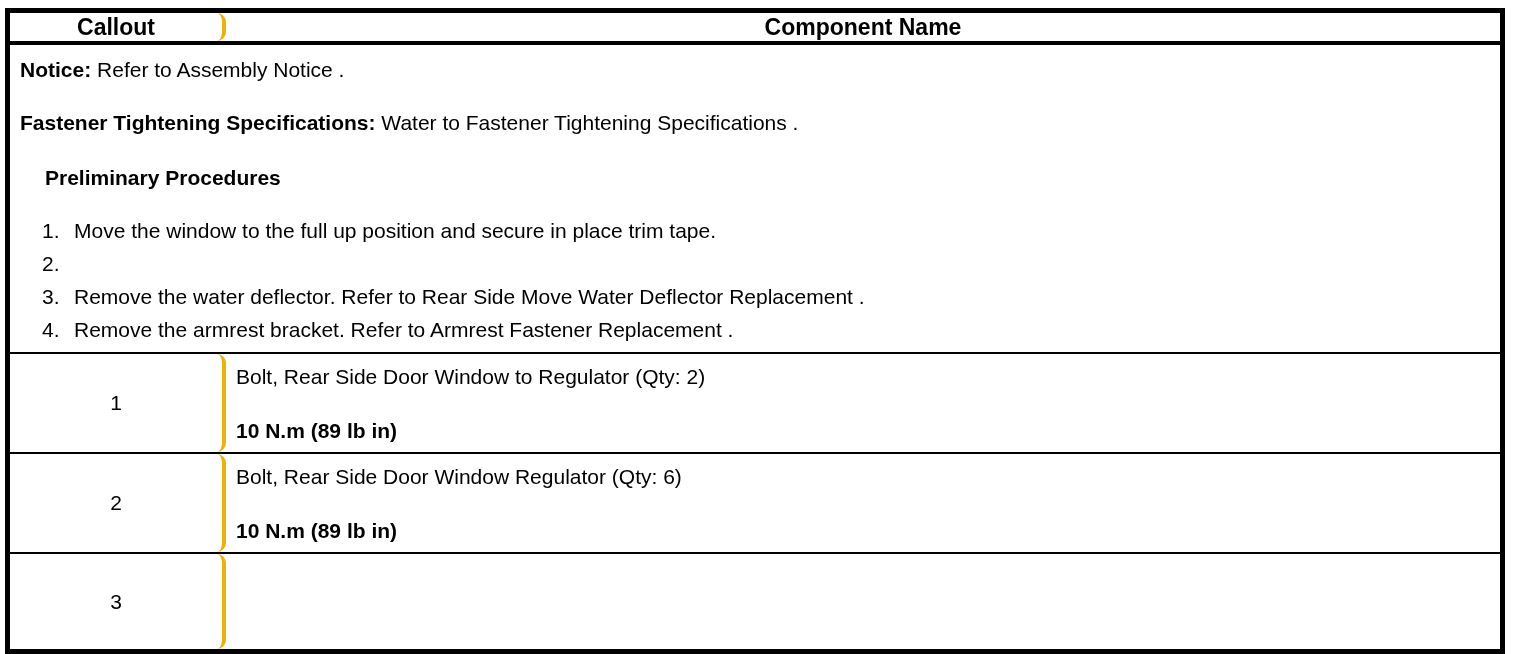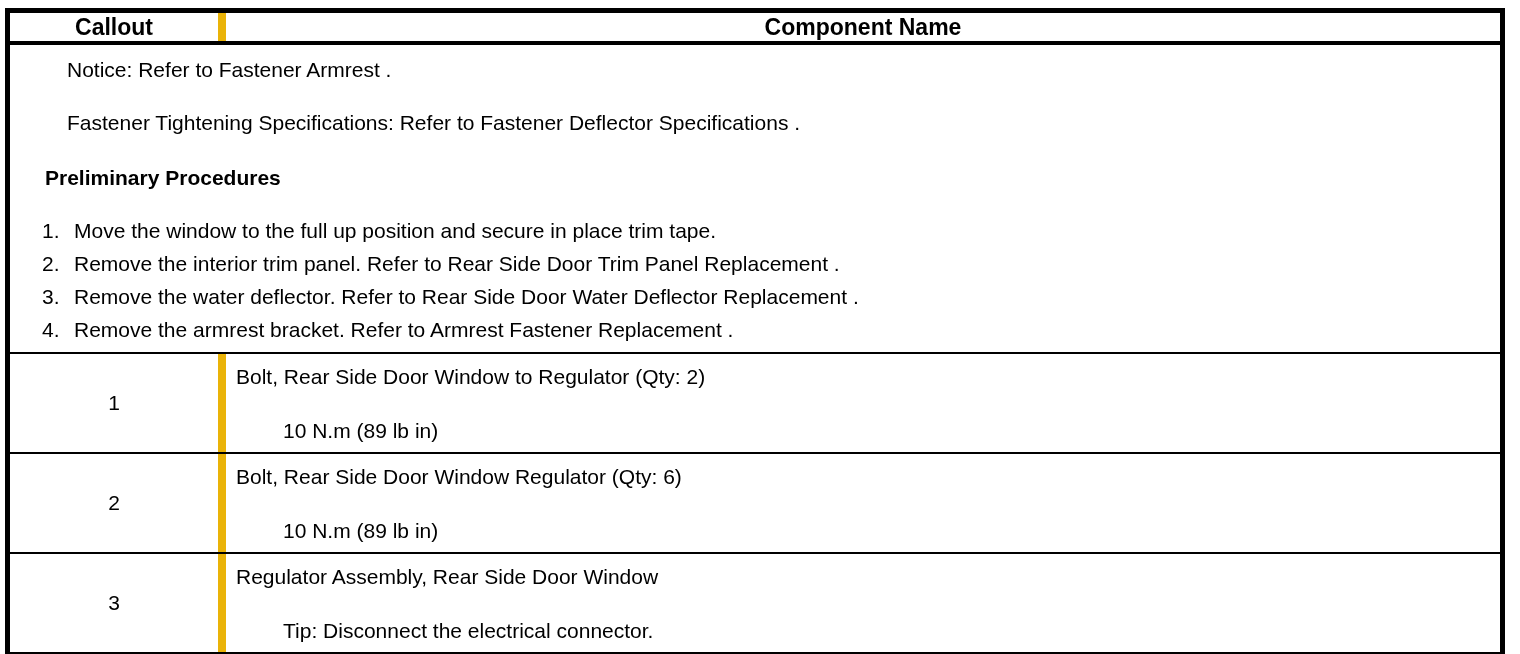--- a/index.html
+++ b/index.html
@@ -32,21 +32,22 @@
   .header-cell {
     display: flex;
     align-items: center;
     justify-content: center;
     font-weight: bold;
     font-size: 23px;
   }
   .col-left {
     width: 216px;
     flex: 0 0 216px;
-    border-right: 8px solid #eab308;
+    border-right: 4px solid #eab308;
+    border-radius: 9px;
   }
   .col-right { flex: 1 1 auto; }
   
   .intro-cell {
     min-height: 300px;
     padding: 8px 10px 6px 10px;
   }
   .p-notice { margin: 4px 0 0 0; }
   .p-fts    { margin: 27px 0 0 0; }
   .p-prelim { margin: 29px 0 0 25px; font-weight: bold; }
@@ -68,51 +69,50 @@
     display: flex;
     align-items: center;
     justify-content: center;
   }
   .name-cell {
     flex: 1 1 auto;
     padding: 10px 8px 8px 10px;
   }
   .comp-line { margin: 0; }
   .spec-line { margin: 28px 0 0 0; }
-  .bold { font-weight: normal; margin-left: 47px; }
+  .bold { font-weight: bold; }
 </style>
 </head>
 <body>
 
 <div class="doc-table">
 
   <div class="header-row">
     <div class="header-cell col-left">Callout</div>
     <div class="header-cell col-right">Component Name</div>
   </div>
 
   <div class="intro-cell">
-    <p class="p-notice"><span class="bold">Notice:</span> <span>Refer to Fastener Armrest .</span></p>
+    <p class="p-notice"><span class="bold">Notice:</span> <span>Refer to Assembly Notice .</span></p>
 
-    <p class="p-fts"><span class="bold">Fastener Tightening Specifications:</span> <span>Refer to Fastener Deflector Specifications .</span></p>
+    <p class="p-fts"><span class="bold">Fastener Tightening Specifications:</span> <span>Water to Fastener Tightening Specifications .</span></p>
 
     <p class="p-prelim">Preliminary Procedures</p>
 
     <ol class="steps">
       <li>
         <span class="step-num">1.</span>
         <span>Move the window to the full up position and secure in place trim tape.</span>
       </li>
       <li>
         <span class="step-num">2.</span>
-        <span>Remove the interior trim panel. Refer to Rear Side Door Trim Panel Replacement .</span>
       </li>
       <li>
         <span class="step-num">3.</span>
-        <span>Remove the water deflector. Refer to Rear Side Door Water Deflector Replacement .</span>
+        <span>Remove the water deflector. Refer to Rear Side Move Water Deflector Replacement .</span>
       </li>
       <li>
         <span class="step-num">4.</span>
         <span>Remove the armrest bracket. Refer to Armrest Fastener Replacement .</span>
       </li>
     </ol>
   </div>
 
   <div class="callout-row">
     <div class="callout-cell col-left">1</div>
@@ -125,19 +125,15 @@
   <div class="callout-row">
     <div class="callout-cell col-left">2</div>
     <div class="name-cell">
       <p class="comp-line">Bolt, Rear Side Door Window Regulator (Qty: 6)</p>
       <p class="spec-line bold">10 N.m (89 lb in)</p>
     </div>
   </div>
 
   <div class="callout-row">
     <div class="callout-cell col-left">3</div>
-    <div class="name-cell">
-      <p class="comp-line">Regulator Assembly, Rear Side Door Window</p>
-      <p class="spec-line"><span class="bold">Tip:</span> <span>Disconnect the electrical connector.</span></p>
-    </div>
   </div>
 
 </div>
 
 </body></html>

